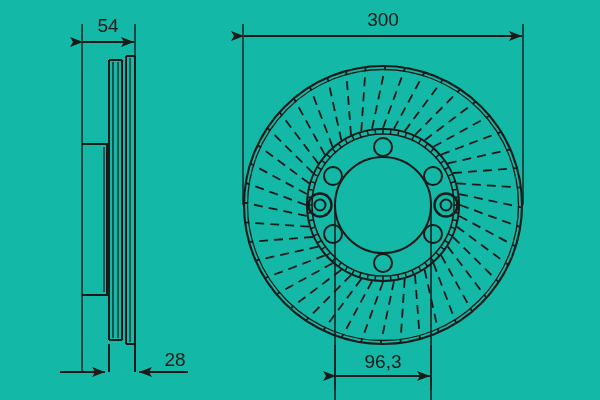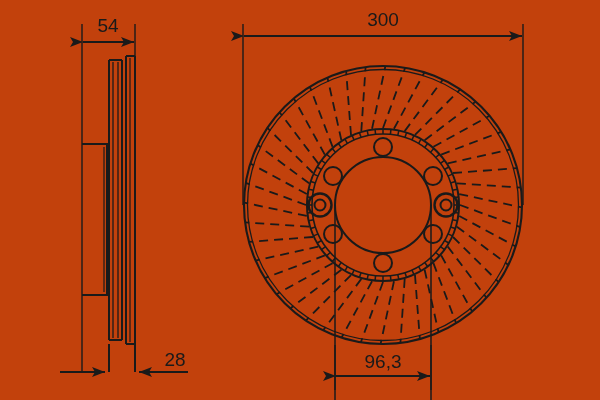--- a/index.html
+++ b/index.html
@@ -4,21 +4,21 @@
 <style>
   html, body {
     margin: 0;
     padding: 0;
     background: #ffffff;
   }
   #app {
     position: relative;
     width: 600px;
     height: 400px;
-    background: #c2410c;
+    background: #14b8a6;
     font-family: "Liberation Sans", sans-serif;
     overflow: hidden;
   }
   #drawing {
     position: absolute;
     left: 0;
     top: 0;
     width: 600px;
     height: 400px;
     display: block;

